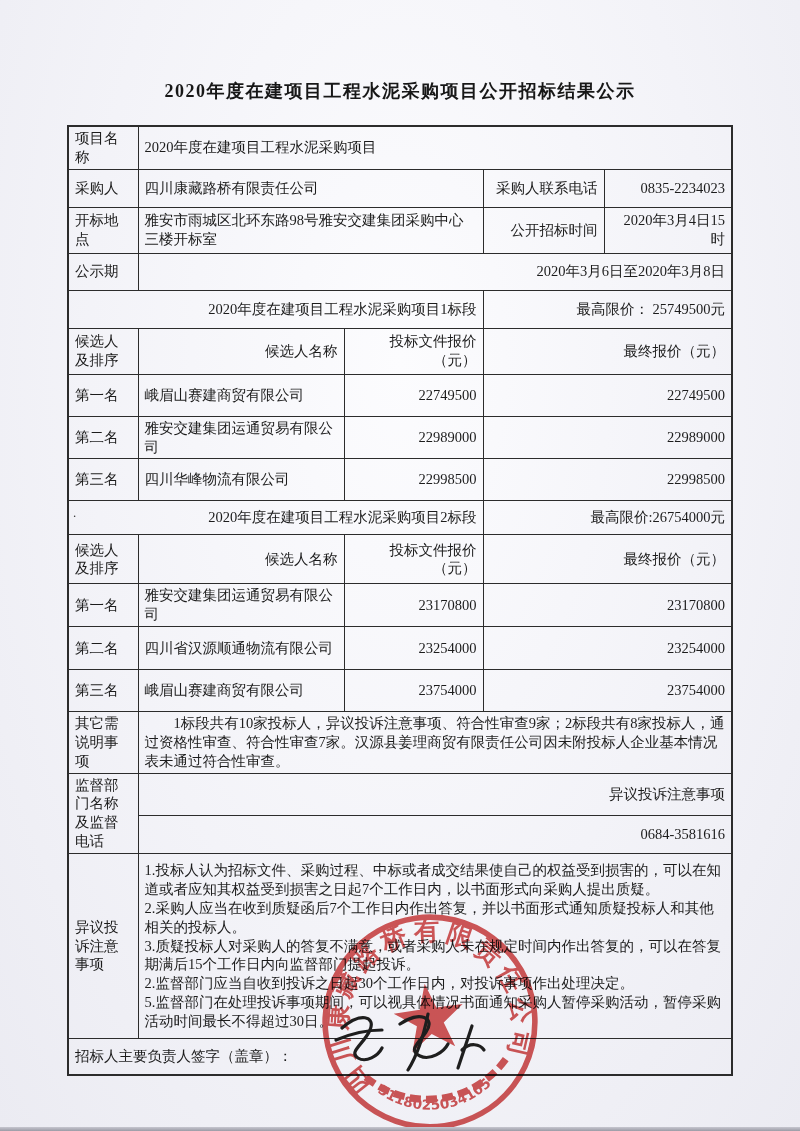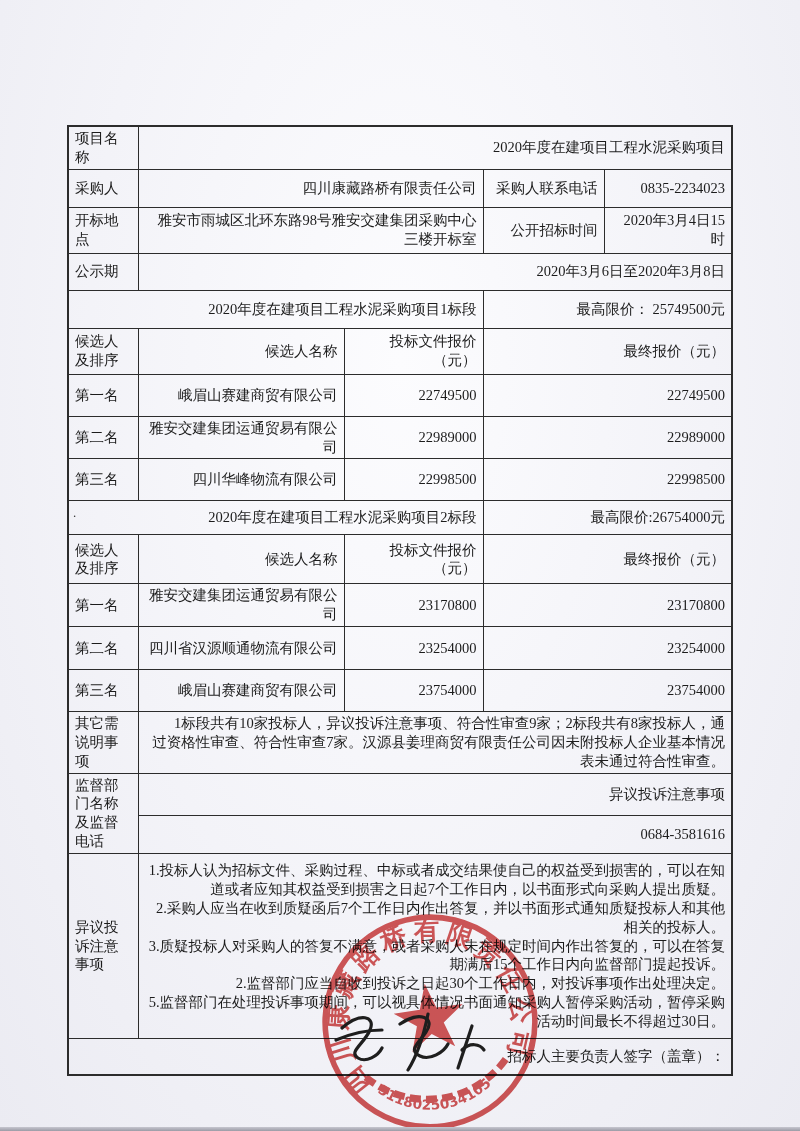--- a/index.html
+++ b/index.html
@@ -28,21 +28,21 @@
     border:2px solid #2c2c2c;
   }
   table.announce td{
     border:1.6px solid #2c2c2c;
     font-size:14.5px;line-height:1.3;
     padding:2px 6px;vertical-align:middle;
     overflow:hidden;color:#1c1c1c;
   }
   td.lbl{padding-left:5px;padding-right:3px;}
   td.center{text-align:right;}
-  td.left{text-align:right;}
+  td.left{text-align:left;}
   td.preline{white-space:pre-line;}
   tr.h34{height:34px} tr.h35{height:35px} tr.h37{height:37px} tr.h38{height:38px}
   tr.h40{height:40px} tr.h42{height:42px} tr.h43{height:43px} tr.h46{height:46px}
   tr.h49{height:49px} tr.h59{height:59px} tr.h185{height:185px}
   td.notes-cell{padding:4px 9px;line-height:19.5px;font-size:14.8px;}
   td.notes-cell .indent{text-indent:2em;}
   td.objection-cell{padding:5px 9px;vertical-align:top;font-size:15px;line-height:20.4px;}
   td.sig-cell{font-size:15px;padding-left:7px;}
   
   .seal{
@@ -57,20 +57,21 @@
   }
   .scan-speck{
     position:absolute;left:73px;top:505px;font-size:13px;color:#3a3a3a;
   }
 </style>
 </head>
 <body>
 
 <div class="page">
 
+  <div class="doc-title">2020年度在建项目工程水泥采购项目公开招标结果公示</div>
 
   <table class="announce">
     <colgroup>
       <col style="width:70px">
         <col style="width:206px">
         <col style="width:139px">
       <col style="width:121px">
         <col style="width:128px">
     </colgroup>
 

